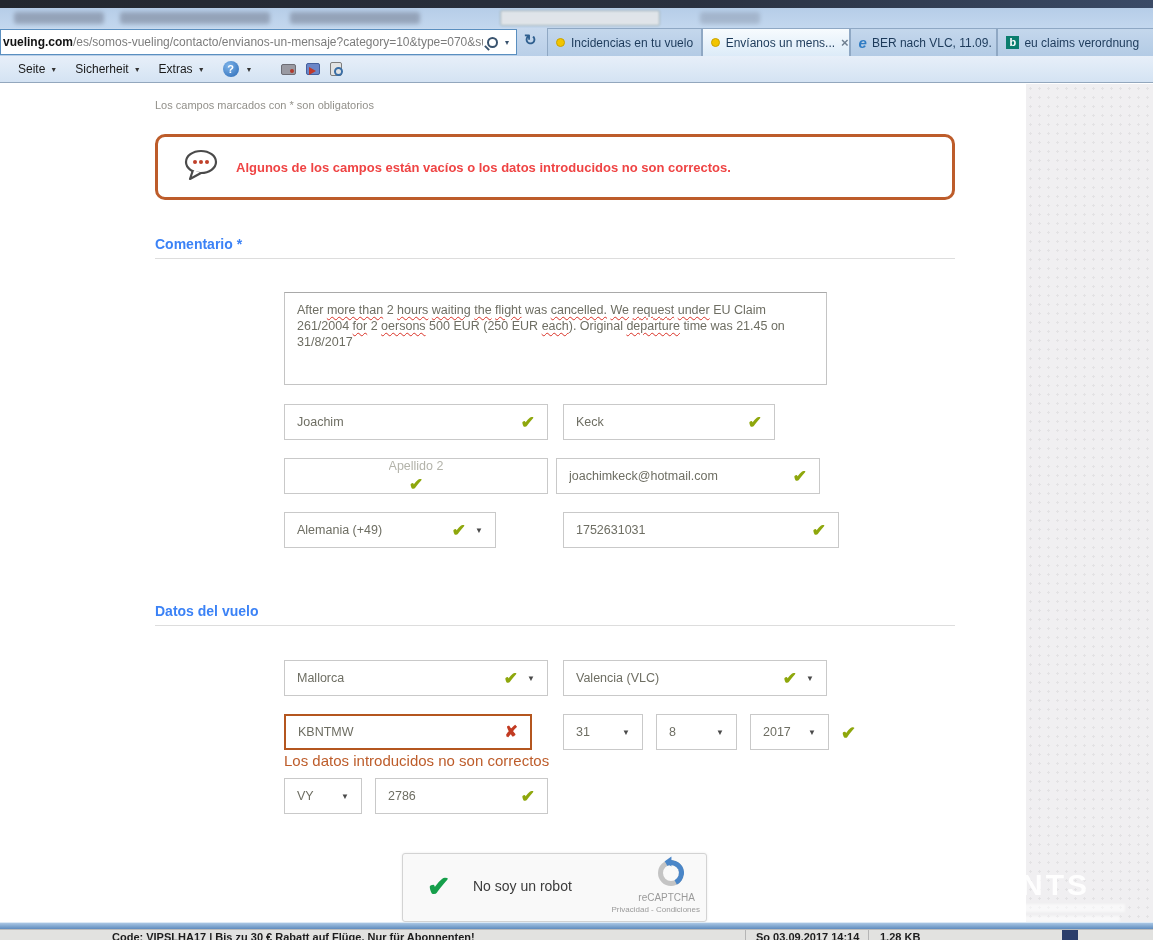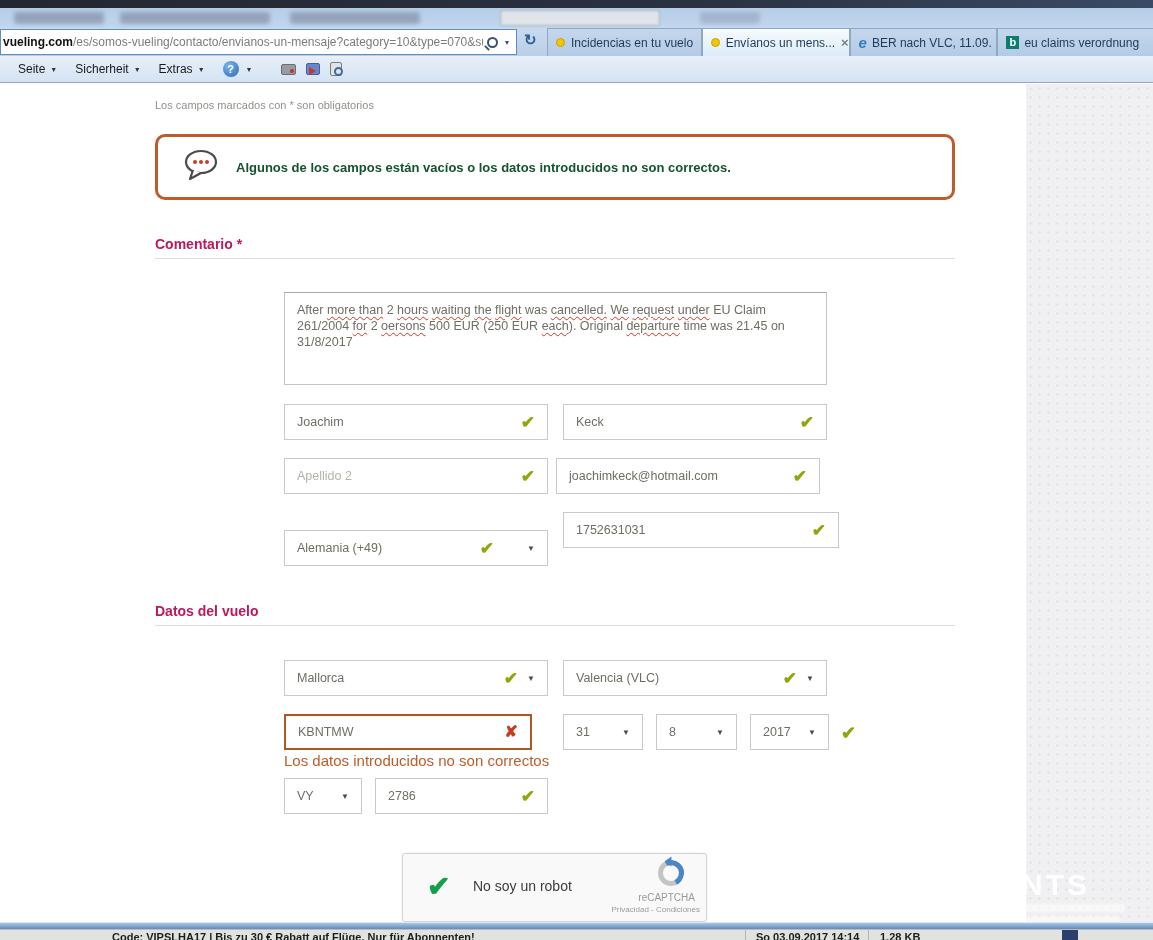--- a/index.html
+++ b/index.html
@@ -43,23 +43,23 @@
   .icon-clip::after{ content:""; position:absolute; left:3px; top:4px; width:5px; height:5px; border:2px solid #3a6ea5; border-radius:50%; }
 
   
   .page{ position:absolute; left:0; top:84px; width:1153px; height:838px; background:#fff; overflow:hidden; }
   .gray-strip{ position:absolute; left:1026px; top:0; width:127px; height:838px; background:#f0eff1; background-image:radial-gradient(#e3e2e4 1px, transparent 1.4px); background-size:9px 9px; }
 
   .required-note{ position:absolute; left:155px; top:15px; font-size:11px; color:#92908a; }
 
   .alert{ position:absolute; left:155px; top:50px; width:800px; height:66px; border:3px solid #bd5c2a; border-radius:10px; background:#fff; display:flex; align-items:center; }
   .alert-icon{ margin:0 16px 0 24px; flex:none; }
-  .alert-text{ font-size:13px; font-weight:bold; color:#14532d; }
-
-  .sect-heading{ position:absolute; left:155px; font-size:14px; font-weight:bold; color:#be185d; }
+  .alert-text{ font-size:13px; font-weight:bold; color:#ef4444; }
+
+  .sect-heading{ position:absolute; left:155px; font-size:14px; font-weight:bold; color:#3b82f6; }
   .rule{ position:absolute; left:155px; width:800px; height:1px; background:#ddd; }
 
   .comment-box{ position:absolute; left:284px; top:208px; width:543px; height:93px; border:1px solid #c4c4c4; border-top-color:#a9a9a9; background:#fff; padding:9px 12px; font-size:12.5px; line-height:16px; color:#6e6e63; overflow:hidden; }
   .misspell{ text-decoration:underline; text-decoration-style:wavy; text-decoration-color:#d93025; text-decoration-thickness:1px; text-underline-offset:2px;margin-top:36px; }
 
   .inp{ position:absolute; height:36px; background:#fff; border:1px solid #c9c9c9; display:flex; align-items:center; padding:0 12px; font-size:12.5px; color:#6e6e63; }
   .inp .val{ flex:1; white-space:nowrap; overflow:hidden; }
   .inp .ph{ color:#b3b3aa; }
   .inp.err{ border:2px solid #b4561f; }
   .check{ color:#8ea70c; font-size:17px; font-weight:bold; line-height:1; }
@@ -174,35 +174,35 @@
 
     <div class="sect-heading" style="top:152px;">Comentario *</div>
     <div class="rule" style="top:174px;"></div>
 
     <div class="comment-box"><span>After </span><span class="misspell">more than</span><span> 2 </span><span class="misspell">hours</span><span> </span><span class="misspell">waiting</span><span> </span><span class="misspell">the</span><span> </span><span class="misspell">flight</span><span> was </span><span class="misspell">cancelled.</span><span> </span><span class="misspell">We</span><span> </span><span class="misspell">request</span><span> </span><span class="misspell">under</span><span> EU Claim 261/2004 </span><span class="misspell">for</span><span> 2 </span><span class="misspell">oersons</span><span> 500 EUR (250 EUR </span><span class="misspell">each</span><span>). Original </span><span class="misspell">departure</span><span> time was 21.45 on 31/8/2017</span></div>
 
     <div class="inp" style="left:284px;top:320px;width:264px;">
       <span class="val">Joachim</span>
       <span class="check">✔</span>
     </div>
-    <div class="inp" style="left:563px;top:320px;width:264px;">
+    <div class="inp" style="left:563px;top:320px;width:212px;">
       <span class="val">Keck</span>
       <span class="check">✔</span>
     </div>
 
-    <div class="inp" style="left:284px;top:374px;width:264px;">
+    <div class="inp" style="left:284px;top:374px;width:264px;flex-direction:column;">
       <span class="val ph">Apellido 2</span>
       <span class="check">✔</span>
     </div>
     <div class="inp" style="left:556px;top:374px;width:264px;">
       <span class="val">joachimkeck@hotmail.com</span>
       <span class="check">✔</span>
     </div>
 
-    <div class="inp" style="left:284px;top:446px;width:264px;gap:24px;">
+    <div class="inp" style="left:284px;top:428px;width:212px;">
       <span class="val">Alemania (+49)</span>
       <span class="check">✔</span>
       <span class="sel-caret">▼</span>
     </div>
     <div class="inp" style="left:563px;top:428px;width:276px;">
       <span class="val">1752631031</span>
       <span class="check">✔</span>
     </div>
 
     <div class="sect-heading" style="top:519px;">Datos del vuelo</div>

